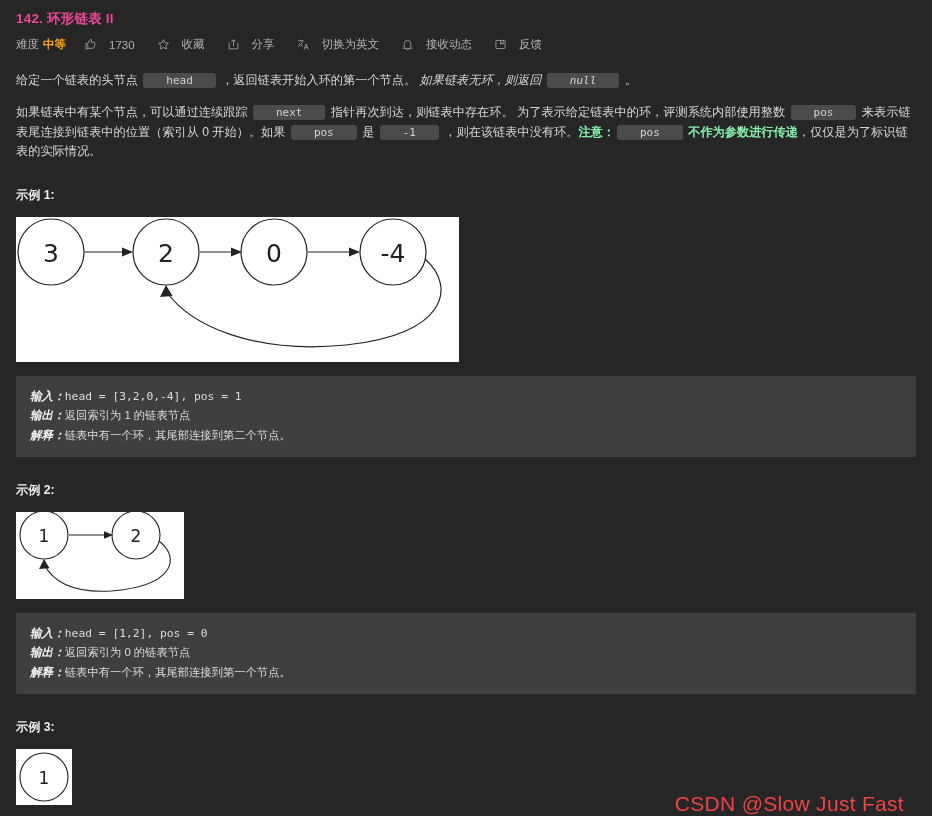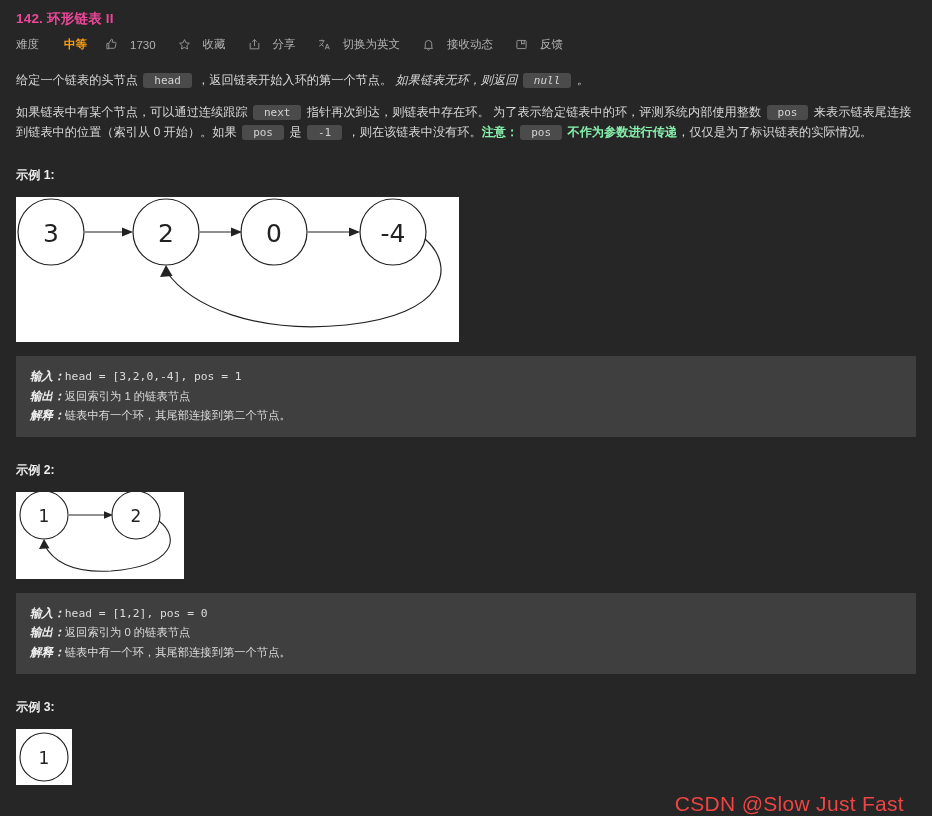--- a/index.html
+++ b/index.html
@@ -32,41 +32,41 @@
     color: #b3b3b3;
     gap: 0;
   }
   .meta-item {
     display: flex;
     align-items: center;
     gap: 12px;
     margin-right: 22px;
     white-space: nowrap;
   }
-  .meta-item.first { margin-right: 18px; gap: 25px; }
+  .meta-item.first { margin-right: 18px; gap: 4px; }
   .difficulty-badge { color: #ffa116; font-weight: bold; }
   .meta-label { color: #b3b3b3; }
   .ic { display: inline-block; width: 13px; height: 13px; flex: none; opacity: .82; }
   .ic svg { display: block; width: 13px; height: 13px; }
 
   
   .desc {
     font-size: 12.2px;
     line-height: 1.62;
     color: #d7d7d7;
     padding: 0 8px;
     margin-top: 19px;
   }
   .desc p { margin: 0 0 12px 0; }
   .desc p:last-child { margin-bottom: 0; }
   code.inline {
     background: #4b4b4b;
     color: #d3d3d3;
     border-radius: 3px;
-    padding: 1px 11px;
+    padding: 1px 23px;
     font-family: "DejaVu Sans Mono", "Liberation Mono", monospace;
     font-size: 11px;
     margin: 0 2px;
   }
   em.note { font-style: italic; color: #d7d7d7; }
   strong.b { font-weight: bold; color: #86efac; }
 
   .nomod { margin-top: 4px; font-weight: bold; font-size: 12.2px; color: #eee; }
   .nomod .light { font-weight: bold; }
 

